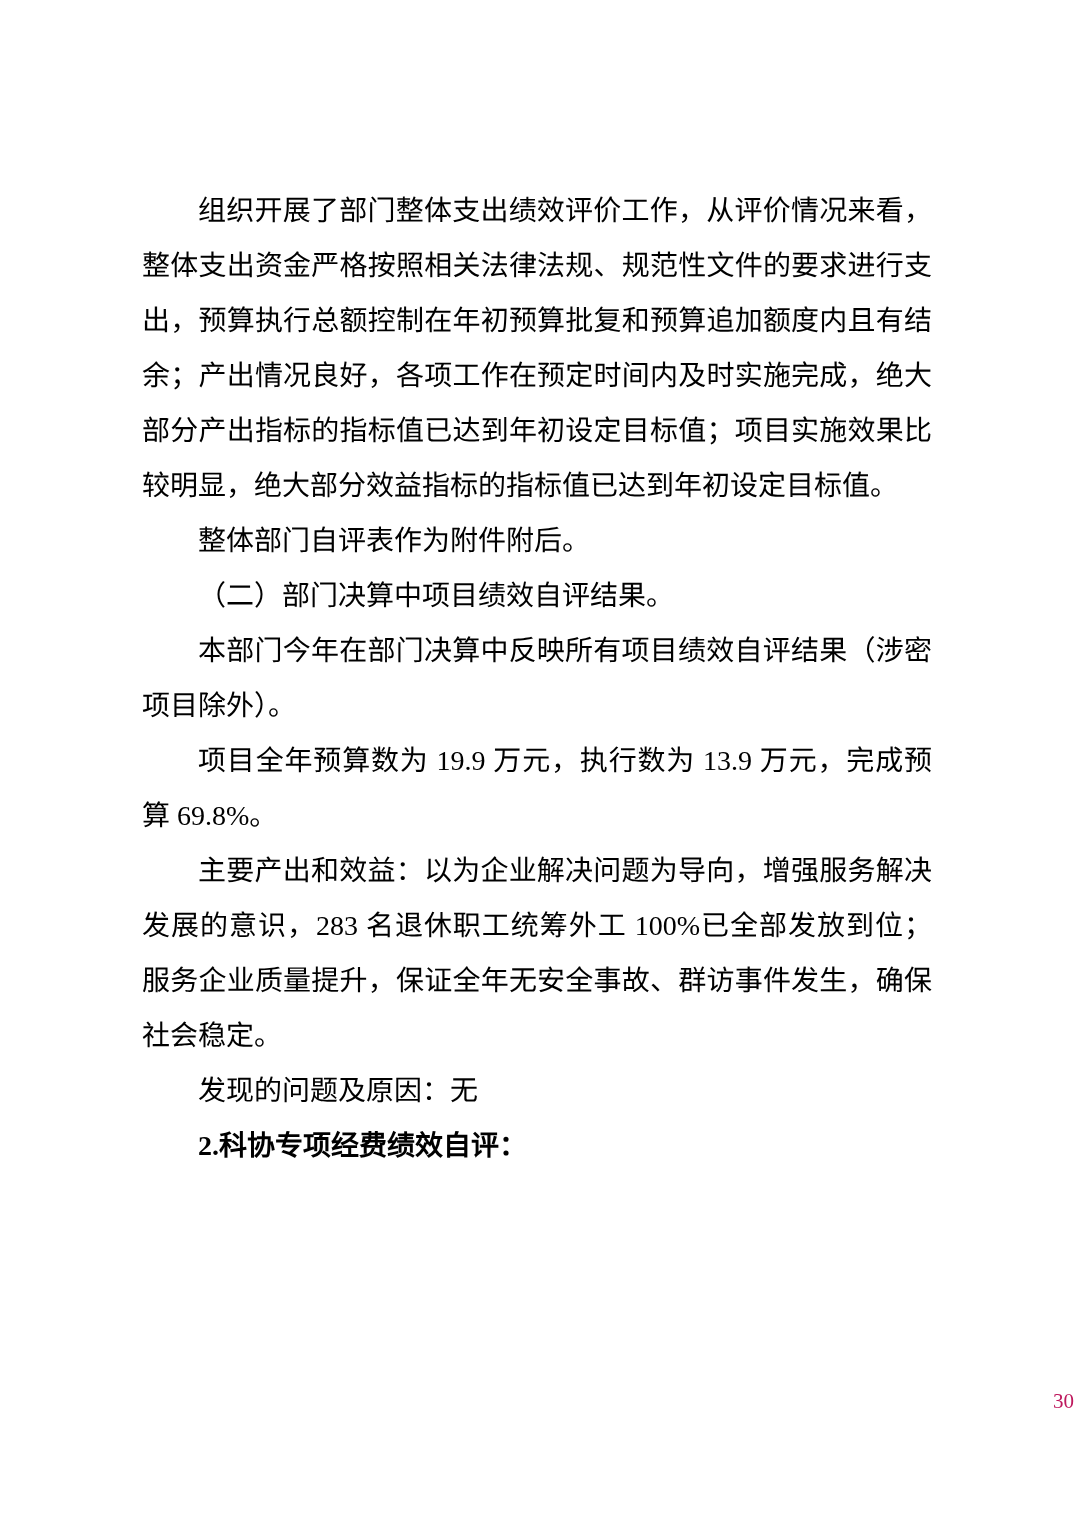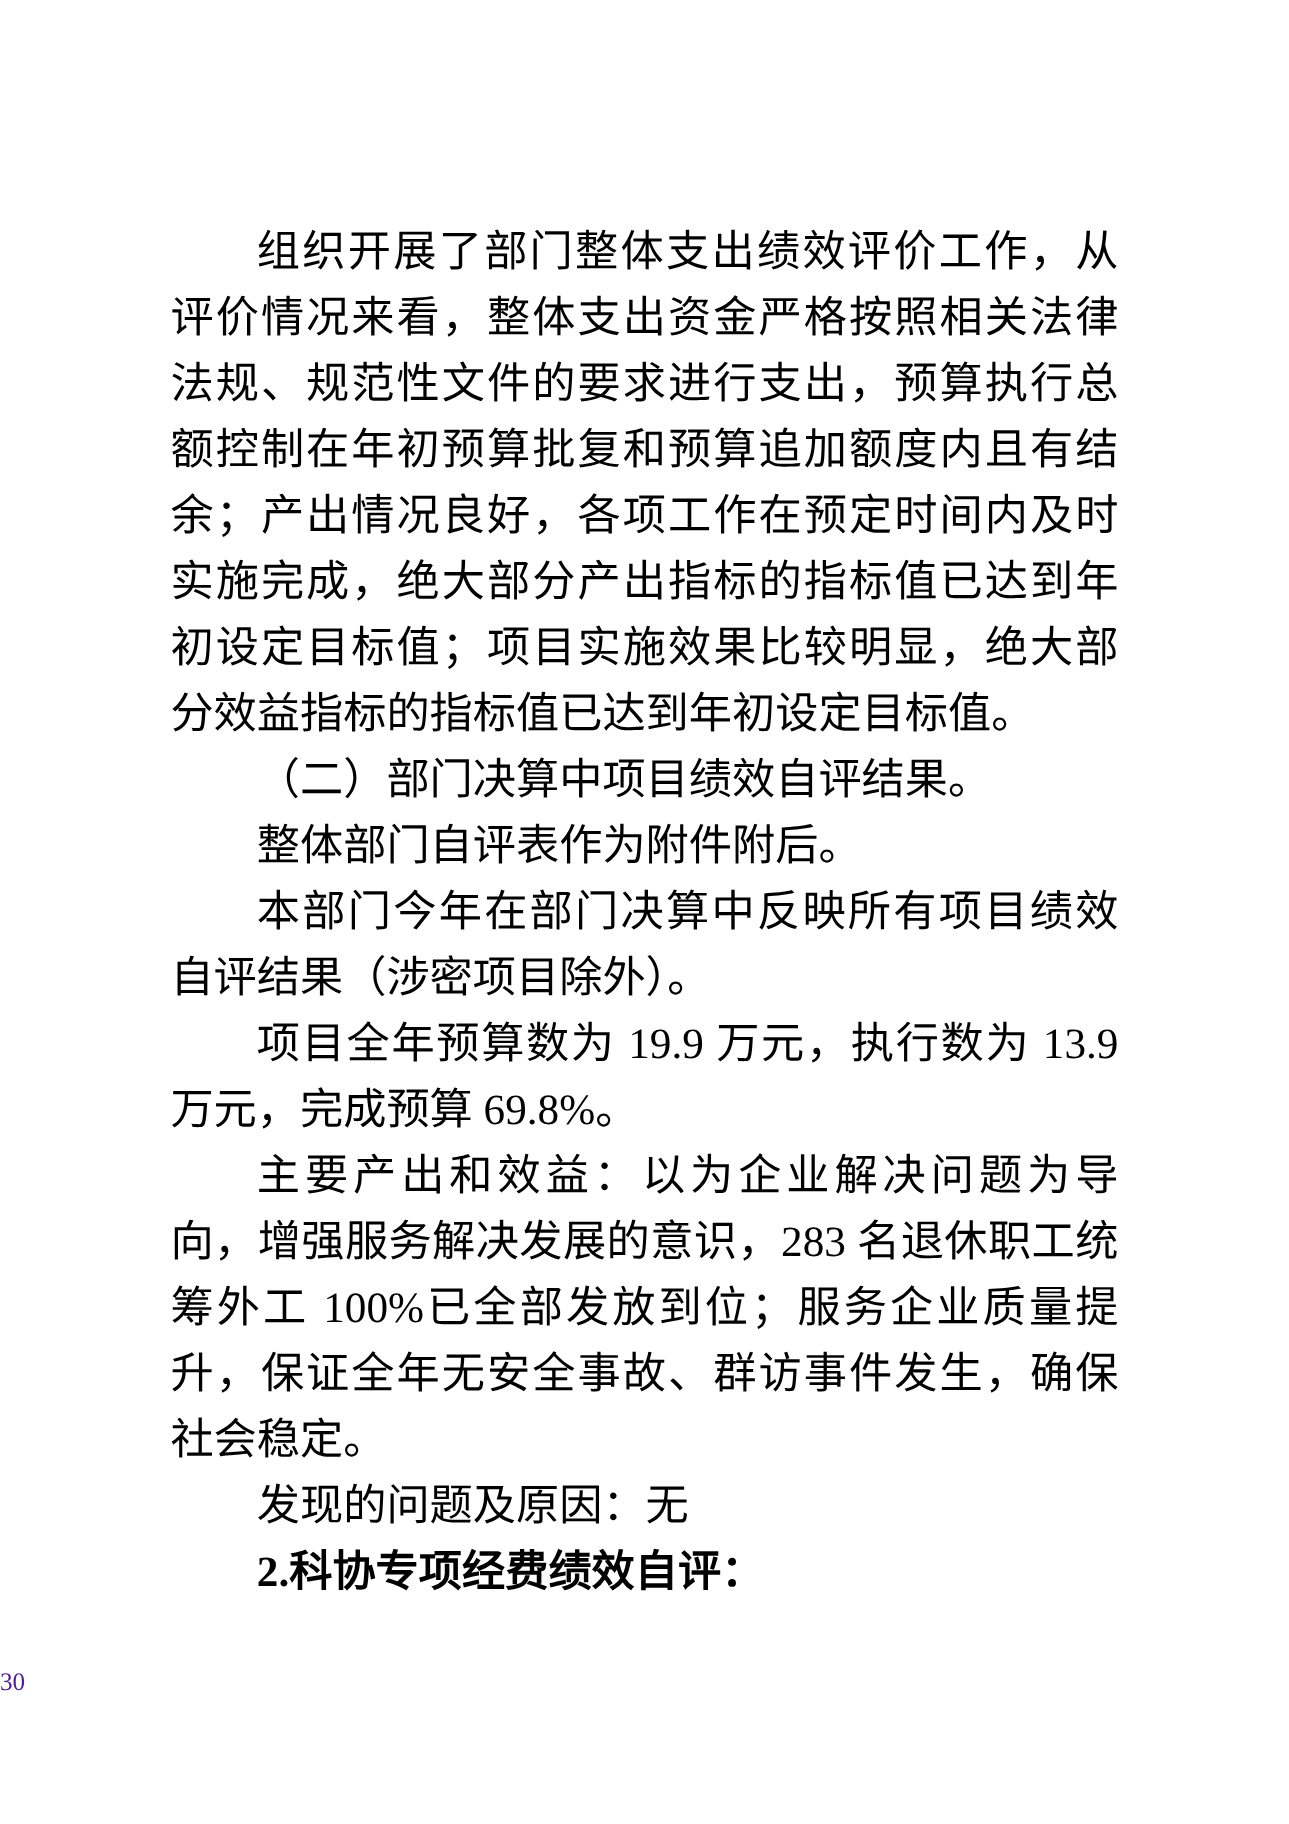--- a/index.html
+++ b/index.html
@@ -26,50 +26,50 @@
   }
   .content {
     position: absolute;
     left: 142px;
     top: 183px;
     width: 790px;
   }
   .para {
     margin: 0;
     padding: 0;
-    font-size: 36px;
+    font-size: 28px;
     line-height: 55px;
     text-align: justify;
     text-justify: inter-character;
     text-indent: 2em;
     word-break: normal;
     overflow-wrap: break-word;
   }
   .para.bold {
     font-weight: bold;
   }
   .page-number {
     position: absolute;
     top: 1388px;
     left: 0;
     width: 1074px;
-    text-align: left;
+    text-align: right;
     font-size: 21px;
     line-height: 26px;
-    color: #4c1d95;
+    color: #be185d;
   }
 </style>
 </head>
 <body>
 
 <div class="page">
   <div class="content">
     <p class="para">组织开展了部门整体支出绩效评价工作，从评价情况来看，整体支出资金严格按照相关法律法规、规范性文件的要求进行支出，预算执行总额控制在年初预算批复和预算追加额度内且有结余；产出情况良好，各项工作在预定时间内及时实施完成，绝大部分产出指标的指标值已达到年初设定目标值；项目实施效果比较明显，绝大部分效益指标的指标值已达到年初设定目标值。</p>
+    <p class="para">整体部门自评表作为附件附后。</p>
     <p class="para">（二）部门决算中项目绩效自评结果。</p>
-    <p class="para">整体部门自评表作为附件附后。</p>
     <p class="para">本部门今年在部门决算中反映所有项目绩效自评结果（涉密项目除外）。</p>
     <p class="para">项目全年预算数为 19.9 万元，执行数为 13.9 万元，完成预算 69.8%。</p>
     <p class="para">主要产出和效益：以为企业解决问题为导向，增强服务解决发展的意识，283 名退休职工统筹外工 100%已全部发放到位；服务企业质量提升，保证全年无安全事故、群访事件发生，确保社会稳定。</p>
     <p class="para">发现的问题及原因：无</p>
     <p class="para bold">2.科协专项经费绩效自评：</p>
   </div>
   <div class="page-number">30</div>
 </div>
 
 </body></html>

